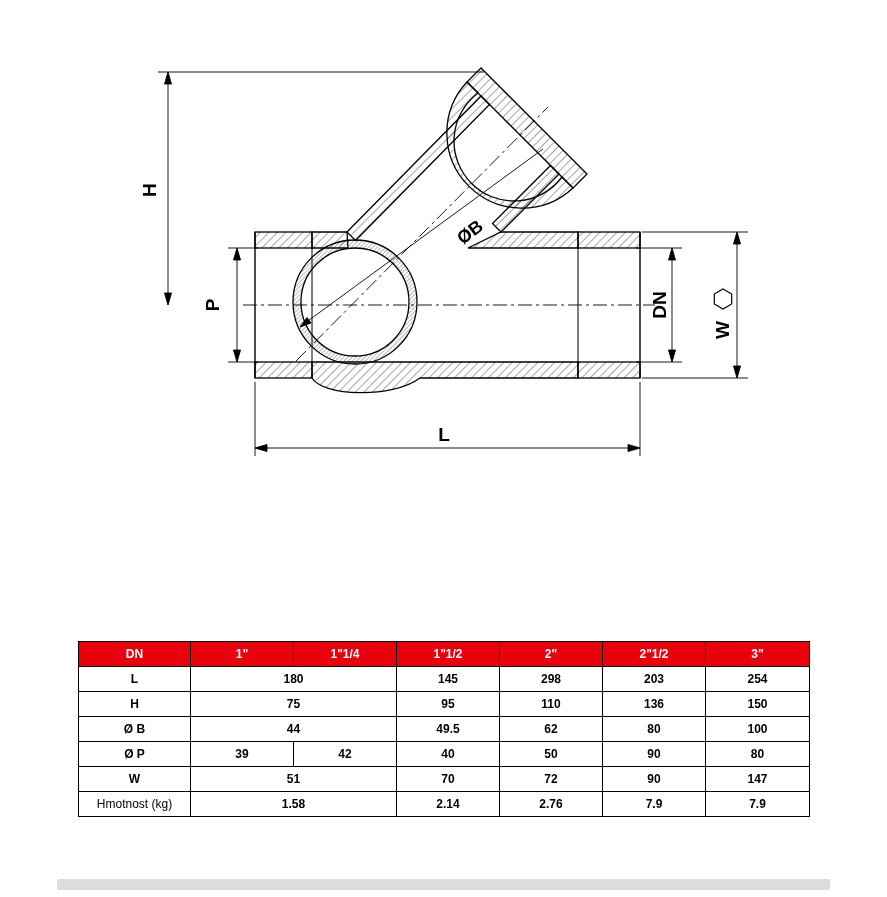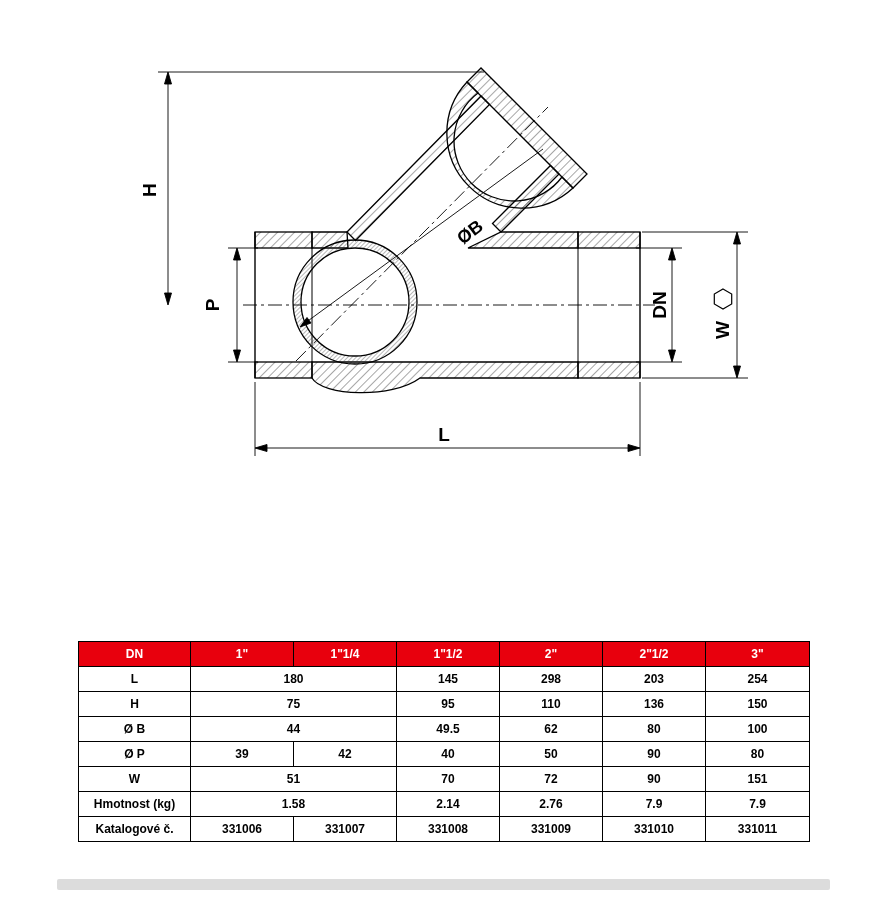--- a/index.html
+++ b/index.html
@@ -7,21 +7,21 @@
         font-family:"Liberation Sans", sans-serif;}
   #drawing{position:absolute;left:0;top:0;}
   .dimtext{font-family:"Liberation Sans", sans-serif;font-size:19px;font-weight:bold;fill:#000;}
   .obtext{font-family:"Liberation Sans", sans-serif;font-size:18px;font-weight:bold;fill:#000;}
 
   .spec-table{position:absolute;left:78px;top:641px;width:731px;border-collapse:collapse;
               table-layout:fixed;font-size:12px;color:#000;}
   .spec-table td{border:1px solid #000;height:24px;text-align:center;vertical-align:middle;
                  font-weight:bold;padding:0 2px;background:#fff;}
   .spec-table tr.hdr td{background:#e8000d;color:#fff;font-weight:bold;}
-  .spec-table td.reg{font-weight:bold;text-align:center;}
+  .spec-table td.reg{font-weight:normal;text-align:center;}
 
   #bottom-bar{position:absolute;left:57px;top:879px;width:773px;height:11px;
               background:#dcdcdc;border-radius:2px;}
 </style>
 </head>
 <body>
 
 <div id="page">
 
   <svg id="drawing" width="887" height="620" viewBox="0 0 887 620">
@@ -170,36 +170,27 @@
         <td>50</td>
         <td>90</td>
         <td>80</td>
       </tr>
       <tr>
         <td>W</td>
         <td colspan="2">51</td>
         <td>70</td>
         <td>72</td>
         <td>90</td>
-        <td>151</td>
+        <td>147</td>
       </tr>
       <tr>
         <td class="reg">Hmotnost (kg)</td>
         <td colspan="2">1.58</td>
         <td>2.14</td>
         <td>2.76</td>
         <td>7.9</td>
         <td>7.9</td>
       </tr>
-      <tr>
-        <td class="reg">Katalogové č.</td>
-        <td>331006</td>
-        <td>331007</td>
-        <td>331008</td>
-        <td>331009</td>
-        <td>331010</td>
-        <td>331011</td>
-      </tr>
     </tbody>
   </table>
 
   <div id="bottom-bar"></div>
 </div>
 
 </body></html>

